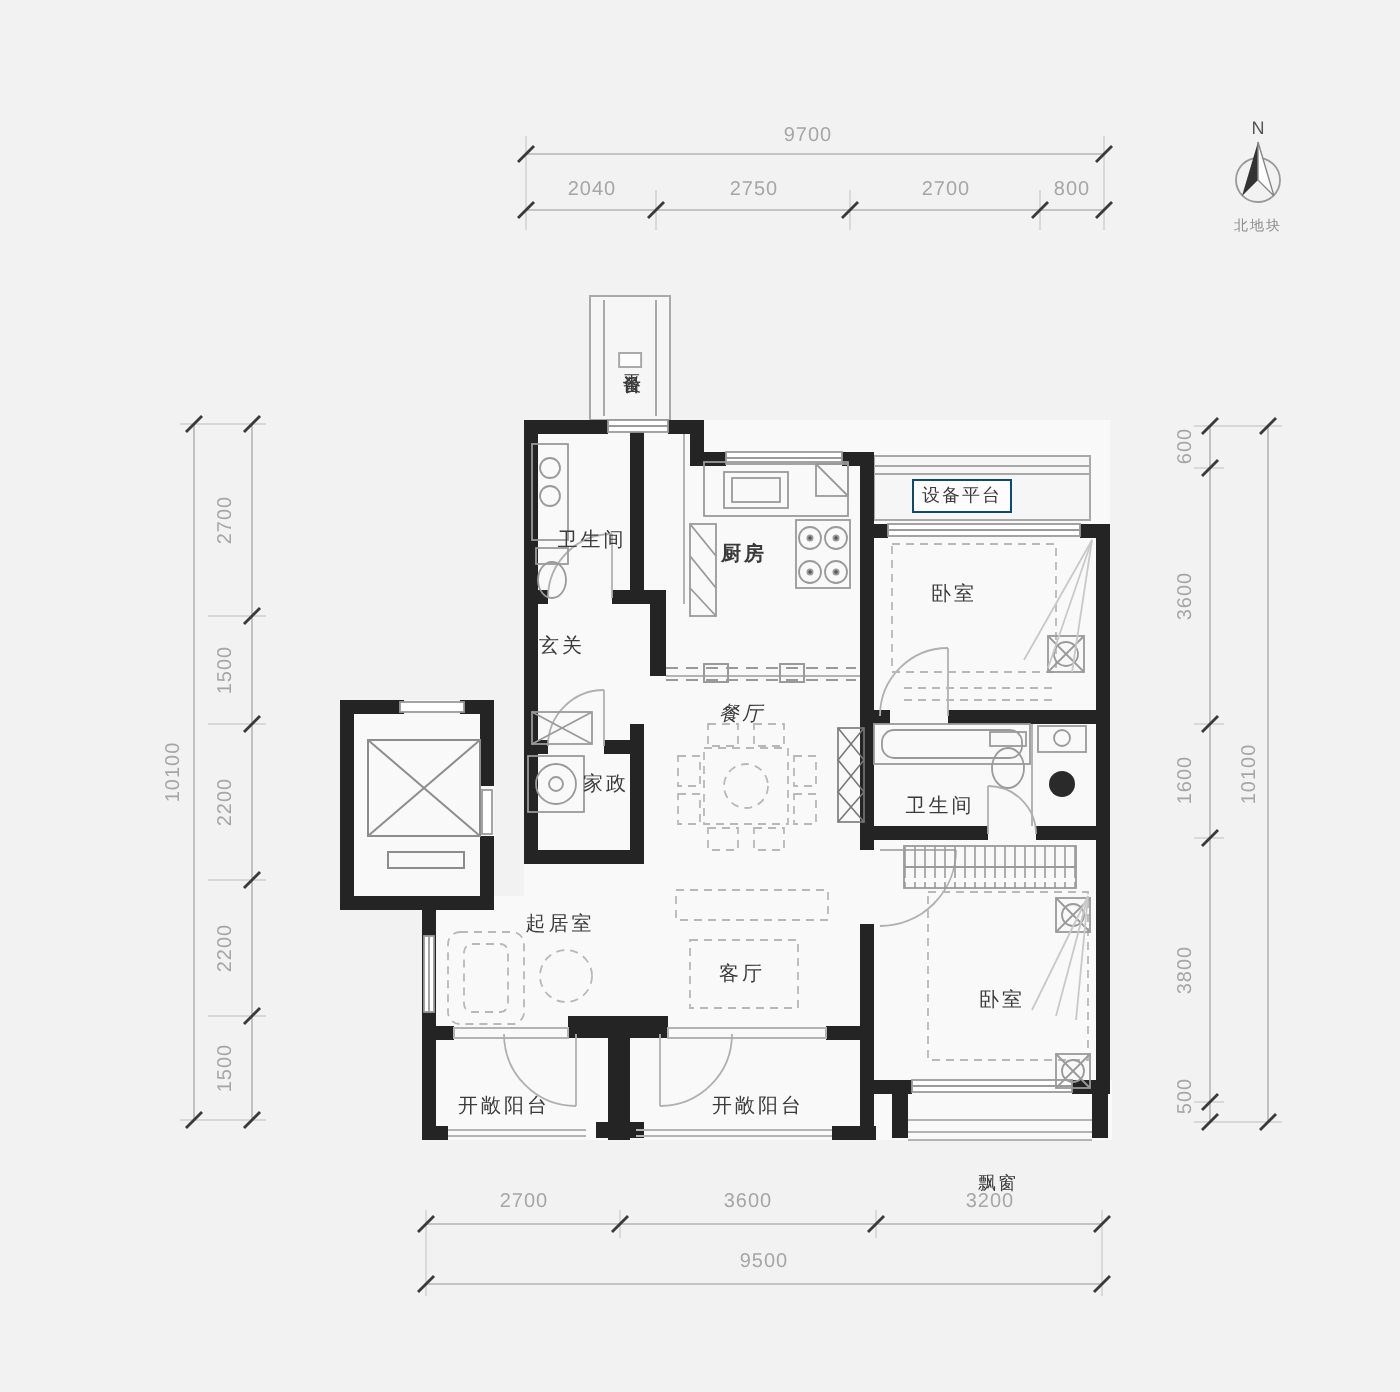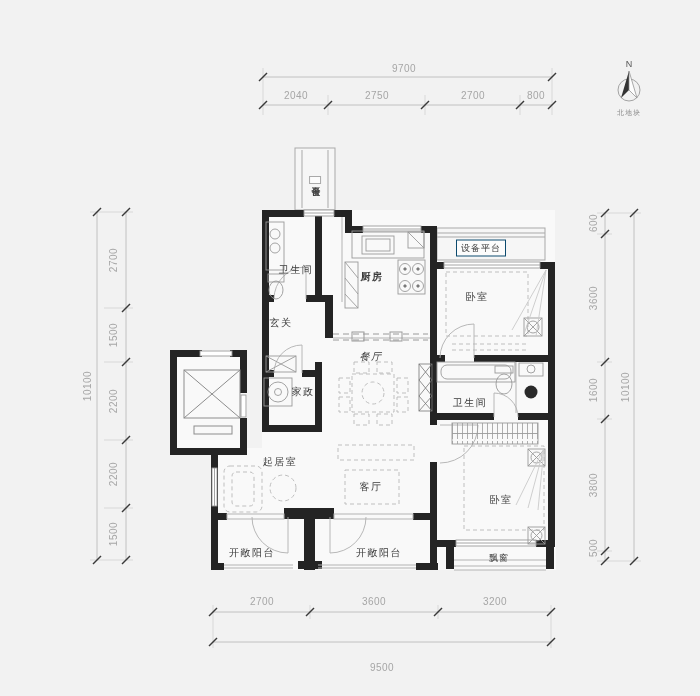--- a/index.html
+++ b/index.html
@@ -1,21 +1,21 @@
 <!DOCTYPE html>
 <html><head>
 <meta charset="utf-8">
 <style>
   html,body{margin:0;padding:0;}
   body{font-family:"Liberation Sans",sans-serif;}
   #stage{position:relative;width:700px;height:696px;background:#f2f2f2;overflow:hidden;}
   #plan-svg{position:absolute;left:0;top:0;}
   .lbl{position:absolute;transform:translate(-50%,-50%);font-size:10px;color:#3b3b3b;
        letter-spacing:1.5px;white-space:nowrap;z-index:5;}
-  .lbl.small{font-size:9px;letter-spacing:1px;}
+  .lbl.small{font-size:9px;letter-spacing:1px;margin-top:34px;}
   .lbl.boxed{background:#fcfcfc;border:1px solid #0c4a6e;padding:1px 4px;letter-spacing:1px;font-size:9px;}
   .lbl.vert{writing-mode:vertical-rl;text-orientation:upright;background:#fcfcfc;
             border:1px solid #a9a9a9;padding:3px 0;letter-spacing:0;line-height:1.1;font-size:9px;}
   .dim{position:absolute;transform:translate(-50%,-50%);font-size:10px;color:#a6a6a6;
        letter-spacing:.5px;white-space:nowrap;z-index:4;}
   .dim.vert{transform:translate(-50%,-50%) rotate(-90deg);}
   .north-n{position:absolute;transform:translate(-50%,-50%);font-size:9px;color:#555;z-index:5;}
   .north-cap{position:absolute;transform:translate(-50%,-50%);font-size:7px;color:#8a8a8a;
              letter-spacing:1px;z-index:5;}
 </style>
@@ -361,21 +361,21 @@
 
 <div class="dim" style="left:404px;top:68px;">9700</div>
 <div class="dim" style="left:296px;top:95px;">2040</div>
 <div class="dim" style="left:377px;top:95px;">2750</div>
 <div class="dim" style="left:473px;top:95px;">2700</div>
 <div class="dim" style="left:536px;top:95px;">800</div>
 
 <div class="dim" style="left:262px;top:601px;">2700</div>
 <div class="dim" style="left:374px;top:601px;">3600</div>
 <div class="dim" style="left:495px;top:601px;">3200</div>
-<div class="dim" style="left:382px;top:631px;margin-top:36px;">9500</div>
+<div class="dim" style="left:382px;top:631px;">9500</div>
 
 <div class="dim vert" style="left:87px;top:386px;">10100</div>
 <div class="dim vert" style="left:113px;top:260px;">2700</div>
 <div class="dim vert" style="left:113px;top:335px;">1500</div>
 <div class="dim vert" style="left:113px;top:401px;">2200</div>
 <div class="dim vert" style="left:113px;top:474px;">2200</div>
 <div class="dim vert" style="left:113px;top:534px;">1500</div>
 
 <div class="dim vert" style="left:593px;top:223px;">600</div>
 <div class="dim vert" style="left:593px;top:298px;">3600</div>

